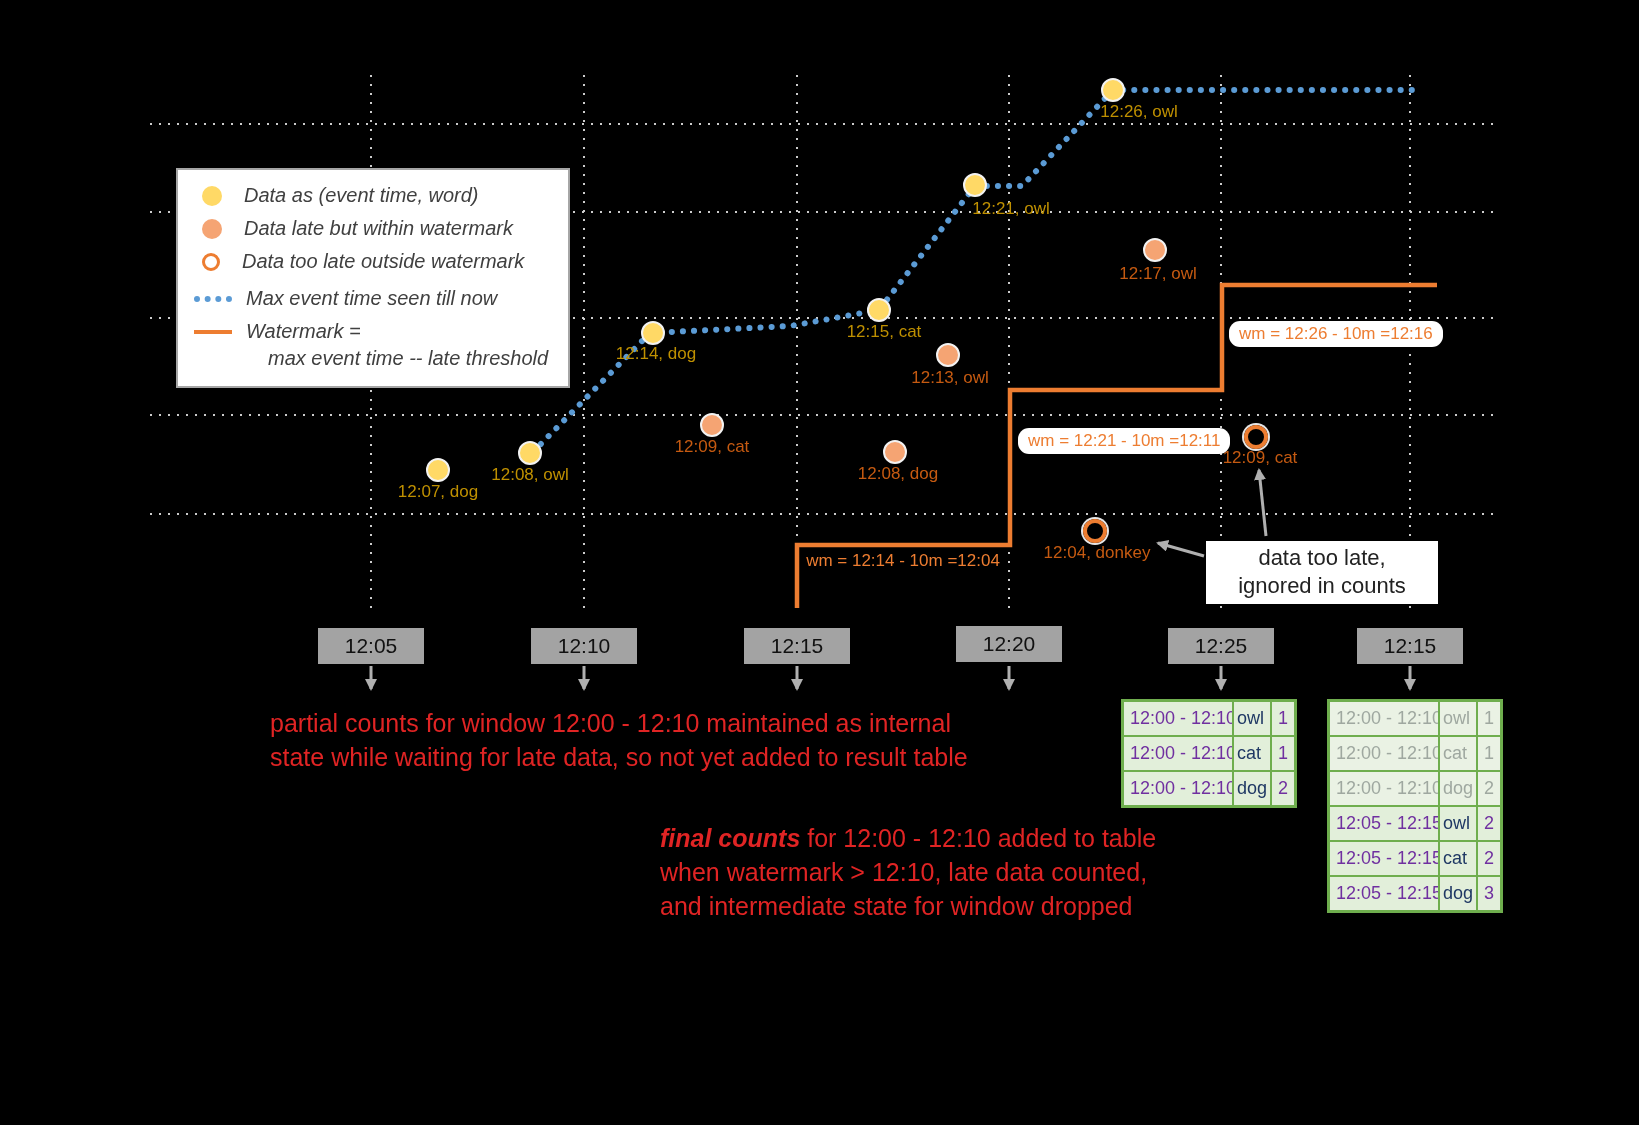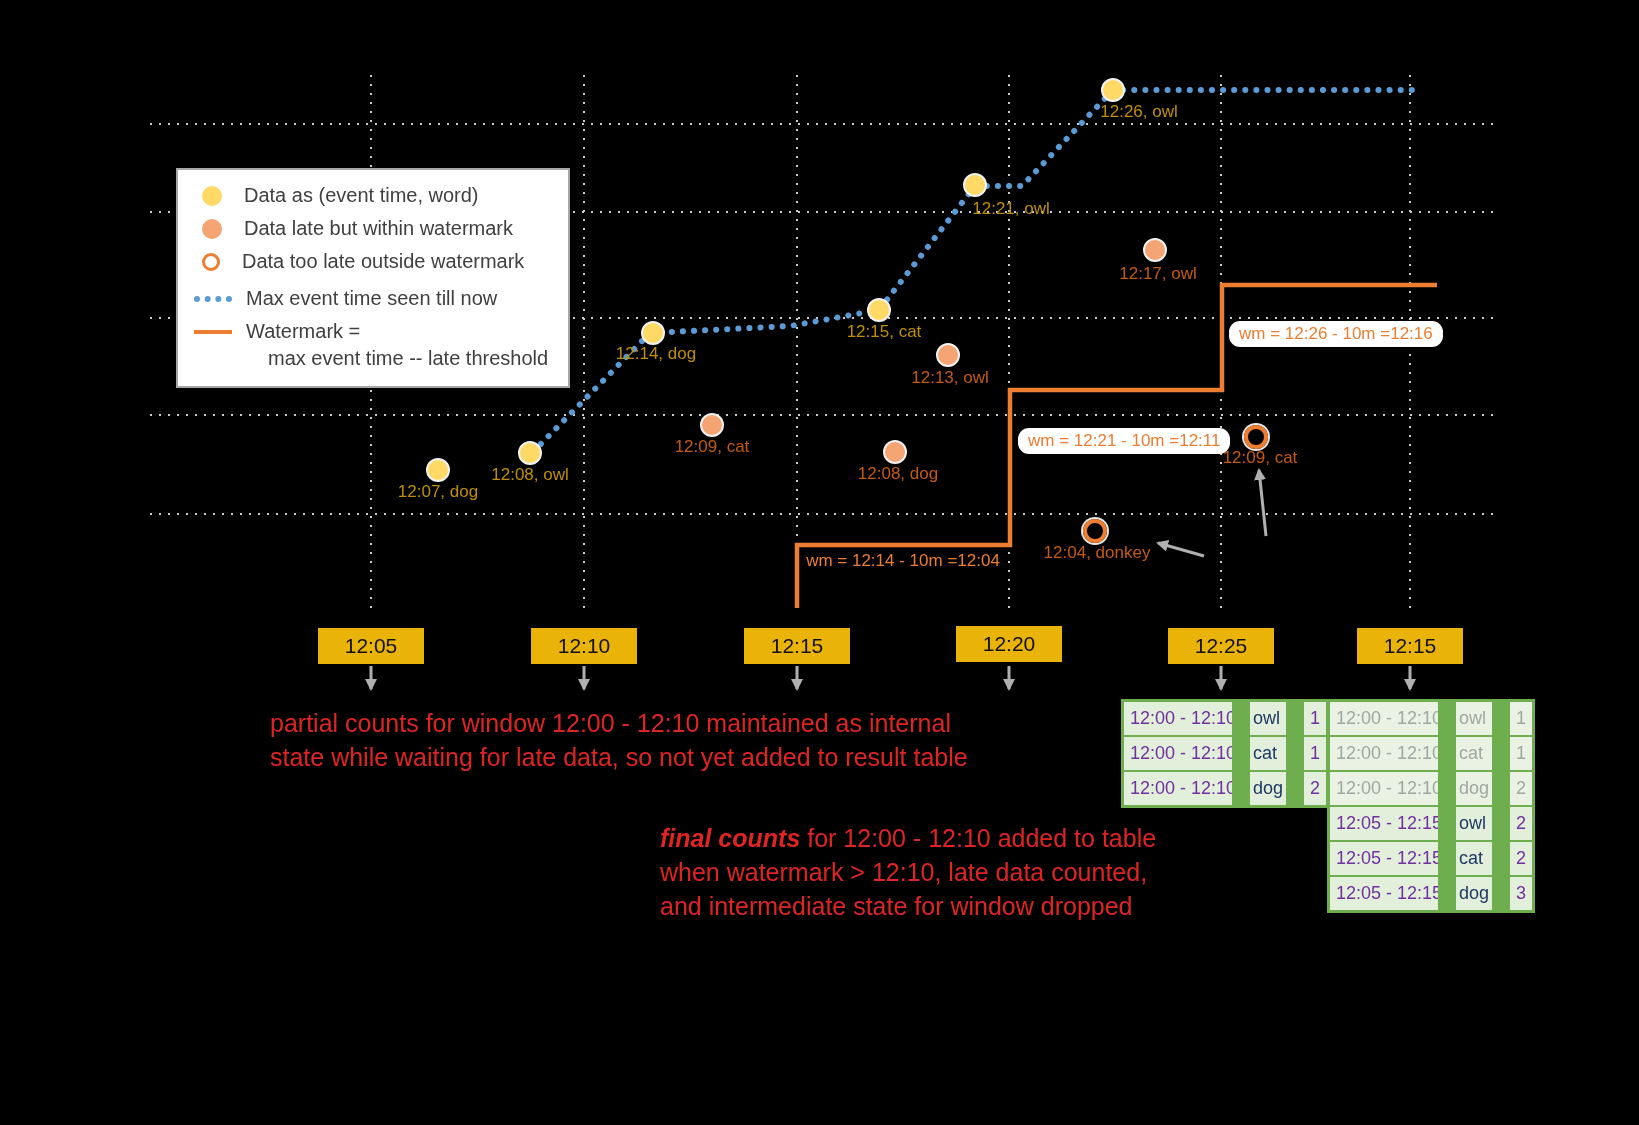--- a/index.html
+++ b/index.html
@@ -20,50 +20,50 @@
   .ptlabel.gold   { color:var(--label_gold,#BF9000); }
   .ptlabel.orange { color:var(--label_orange,#C55A11); }
 
   
   .wmlabel { position:absolute; white-space:nowrap; font-size:17px; color:var(--wm_text_orange,#ED7D31); }
   .wmlabel.boxed { background:#FFFFFF; border-radius:11px; padding:3px 10px;margin-top:24px; }
 
   
   .legend { position:absolute; left:176px; top:168px; width:394px; background:#FFF;
             border:2px solid #A6A6A6; padding:14px 16px 16px 16px;
-            display:flex; flex-direction:column; gap:10px; color:#404040; font-size:20px; }
+            display:flex; flex-direction:column; gap:10px; color:#404040; font-size:20px;font-style:italic; }
   .lrow { display:flex; align-items:center; gap:14px; }
   .lrow.gap { margin-top:4px; }
   .lrow.cont { margin-top:-6px; }
   .lmark { flex:0 0 auto; }
   .lmark.dot { width:20px; height:20px; border-radius:50%; margin-left:8px; margin-right:8px; }
   .lmark.dot.y { background:var(--on_time_fill,#FFD966); }
   .lmark.dot.s { background:var(--late_fill,#F5A473); }
   .lmark.ring { width:18px; height:18px; border-radius:50%; border:3px solid var(--too_late_ring,#ED7D31);
                 margin-left:8px; margin-right:8px; background:#FFF; }
   .lmark.bline { width:38px; height:0; border-top:6px dotted var(--max_event_line,#5B9BD5); }
   .lmark.oline { width:38px; height:0; border-top:4px solid var(--watermark_line,#ED7D31); }
   .lmark.spacer { width:60px; height:1px; }
 
   
-  .tick { position:absolute; width:106px; height:36px; background:#eab308; color:#111;
+  .tick { position:absolute; width:106px; height:36px; background:#a3a3a3; color:#111;
           font-size:21px; line-height:36px; text-align:center; }
 
   
   .rednote { position:absolute; color:var(--annotation_red,#E02424); font-size:25px; line-height:34px; }
   .rednote .emph { font-weight:bold; font-style:italic; }
 
   
   .callout { position:absolute; left:1206px; top:541px; width:232px; height:63px; background:#FFF;
              color:#222; font-size:22px; line-height:28px; text-align:center; padding-top:3px; }
 
   
   .rtable { position:absolute; background:var(--table_green,#6FAE4E); border:3px solid var(--table_green,#6FAE4E);
             display:flex; flex-direction:column; gap:2px; }
-  .trow { display:grid; grid-template-columns:108px 36px 22px; gap:18px; }
+  .trow { display:grid; grid-template-columns:108px 36px 22px; gap:2px; }
   .c { background:var(--table_cell_bg,#E2EFDA); height:33px; line-height:33px; font-size:18px; overflow:hidden; white-space:nowrap; }
   .c.win  { color:var(--window_purple,#7030A0); padding-left:6px; }
   .c.word { color:var(--word_navy,#1F3864); padding-left:3px; }
   .c.cnt  { color:var(--window_purple,#7030A0); text-align:center; }
   .trow.faded .c { background:#EAF2E4; }
   .trow.faded .c.win, .trow.faded .c.word, .trow.faded .c.cnt { color:#9FA8A0; }
 </style>
 </head>
 <body>
 
@@ -178,20 +178,24 @@
     <div>partial counts for window 12:00 - 12:10 maintained as internal</div>
     <div>state while waiting for late data, so not yet added  to result table</div>
   </div>
 
   <div class="rednote" style="left:660px;top:821px;width:580px">
     <div><span class="emph">final counts</span><span> for 12:00 - 12:10 added to table</span></div>
     <div>when watermark &gt; 12:10, late data counted,</div>
     <div>and intermediate state for window dropped</div>
   </div>
 
+  <div class="callout">
+    <div>data too late,</div>
+    <div>ignored in counts</div>
+  </div>
 
   <div class="rtable" style="left:1121px;top:699px">
     <div class="trow">
       <span class="c win">12:00 - 12:10</span>
       <span class="c word">owl</span>
       <span class="c cnt">1</span>
     </div>
     <div class="trow">
       <span class="c win">12:00 - 12:10</span>
       <span class="c word">cat</span>

